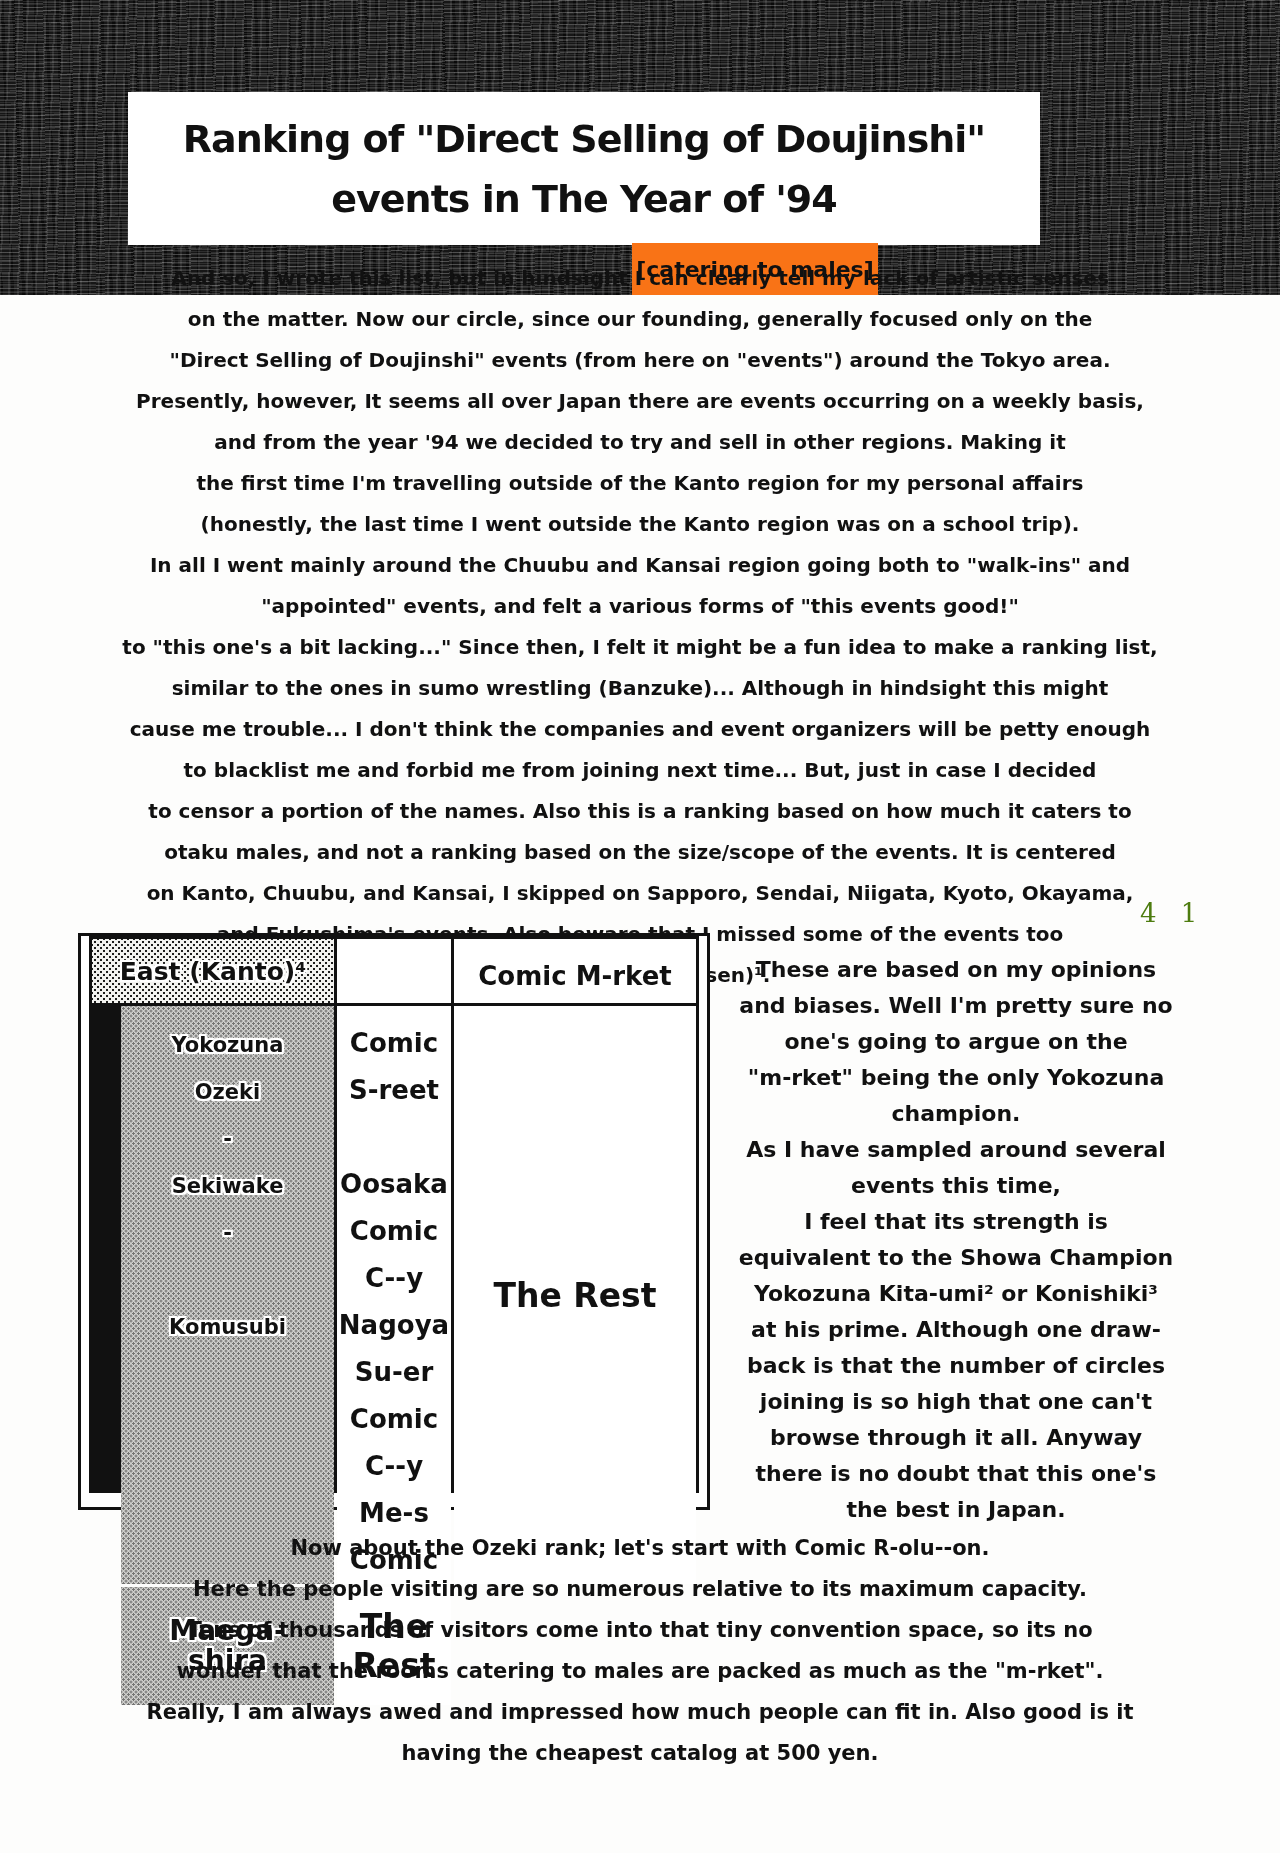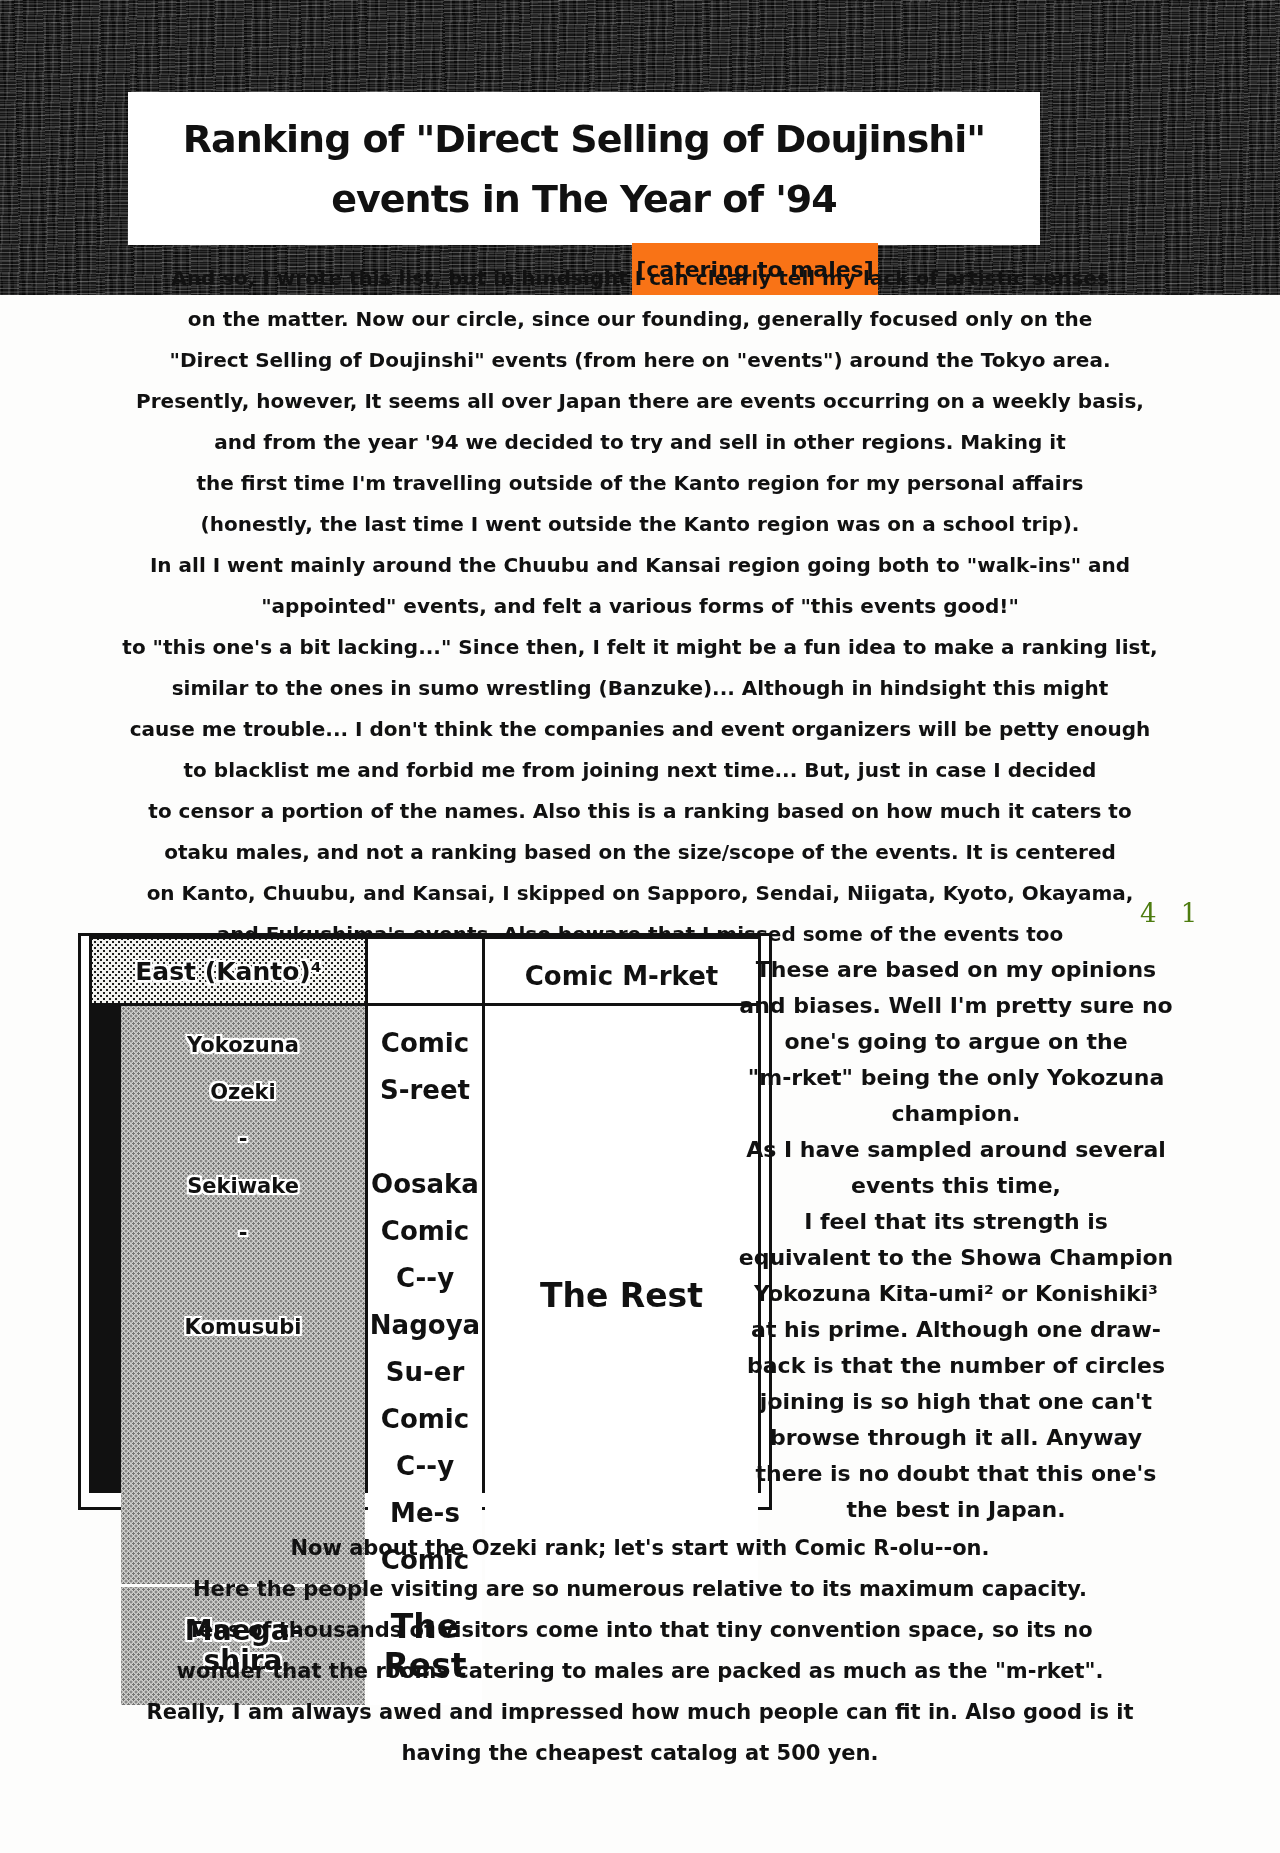--- a/index.html
+++ b/index.html
@@ -42,21 +42,21 @@
     white-space:pre-line;
   }
   
   .pageno{
     position:absolute;left:1140px;top:898px;width:110px;
     font-family:"DejaVu Serif",serif;font-size:26px;letter-spacing:8px;
     text-align:left;color:#4d7c0f;font-weight:normal;
   }
   
   .tbl-outer{
-    position:absolute;left:78px;top:933px;width:694px;height:577px;
+    position:absolute;left:78px;top:933px;width:632px;height:577px;
     border:3px solid #111;background:#fff;
     padding:0 8px 14px 8px;box-sizing:border-box;
   }
   .tbl-inner{
     width:100%;height:100%;box-sizing:border-box;
     background:#111;border:3px solid #111;
     display:grid;gap:3px;
     grid-template-columns:1fr 114px 1fr;
     grid-template-rows:64px 1fr 118px;
   }

